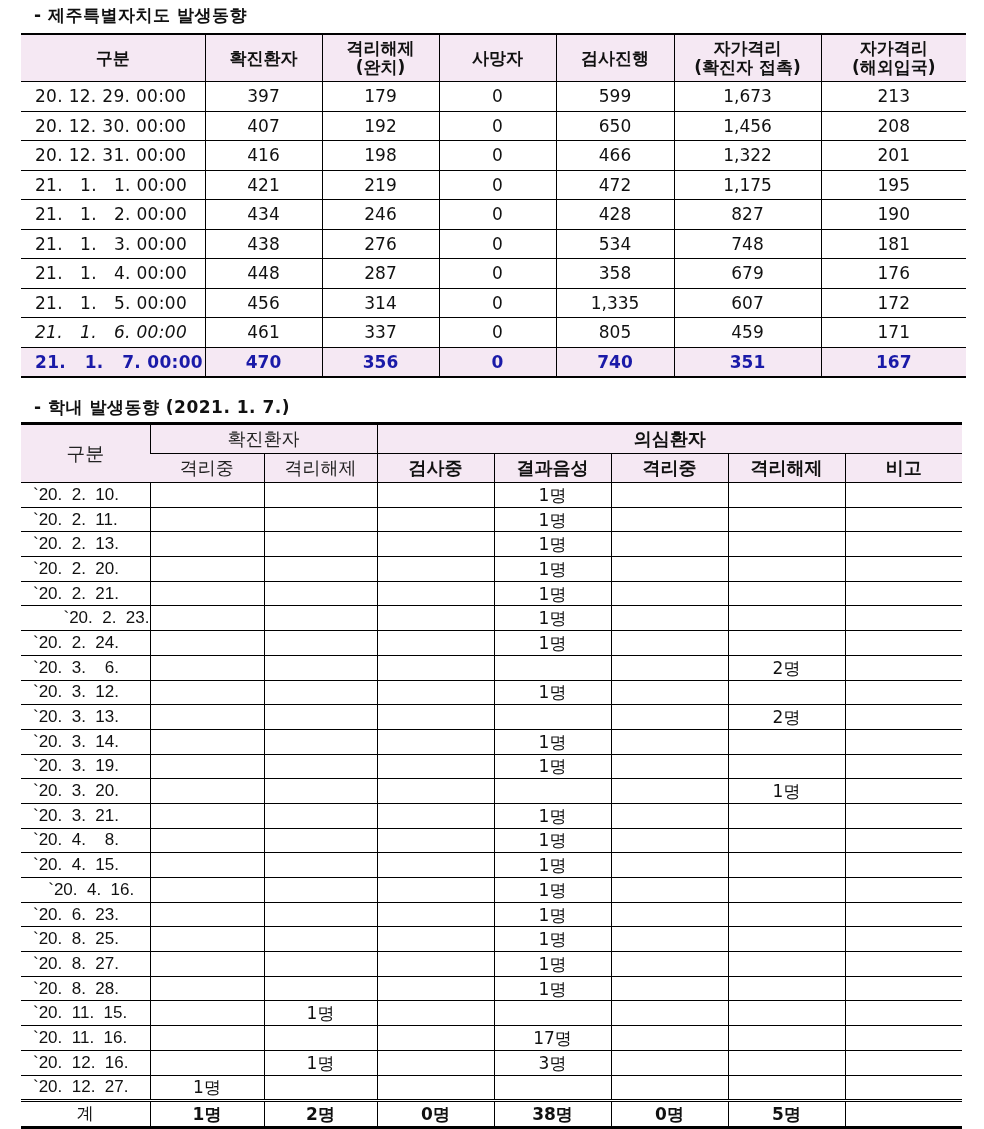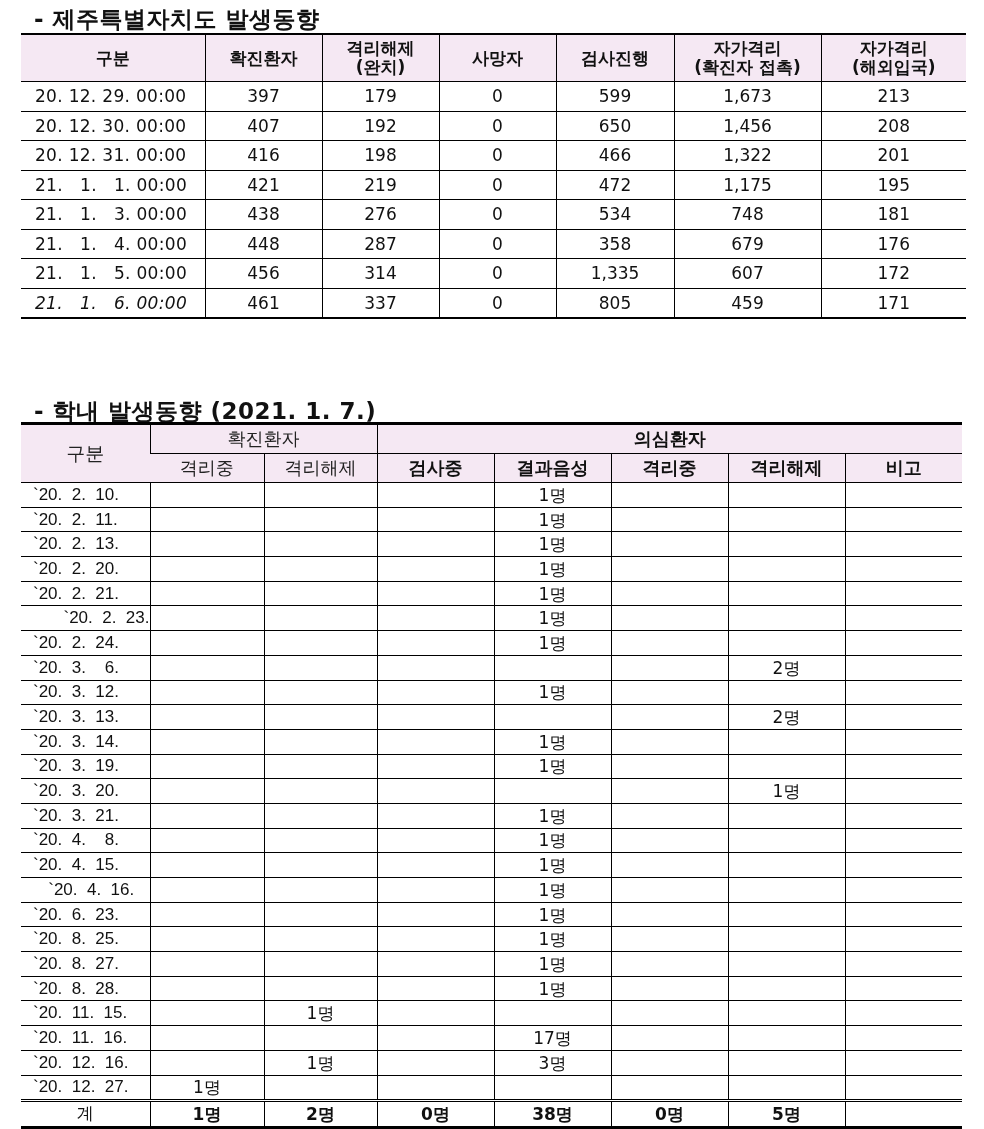--- a/index.html
+++ b/index.html
@@ -1,21 +1,21 @@
 <!DOCTYPE html>
 <html><head>
 <meta charset="utf-8">
 <style>
   html, body { margin: 0; padding: 0; background: #ffffff; }
   body {
     width: 984px; height: 1129px; position: relative; overflow: hidden;
     font-family: "DejaVu Sans", "Liberation Sans", sans-serif; color: #111;
   }
   .section-title {
-    position: absolute; left: 34px; font-size: 23px; font-weight: bold; color: #111;
+    position: absolute; left: 34px; font-size: 17px; font-weight: bold; color: #111;
     letter-spacing: 0.5px;
   }
   #title1 { top: 4px; }
   #title2 { top: 396px; }
   table { border-collapse: collapse; position: absolute; table-layout: fixed; }
   td, th { padding: 0; text-align: center; vertical-align: middle; overflow: hidden; white-space: nowrap; }
 
   
   #t1 { left: 21px; top: 33px; width: 945px; border-top: 2px solid #000; border-bottom: 2px solid #000; }
   #t1 th {
@@ -103,20 +103,29 @@
       <tr>
         <td class="date" style="white-space: pre;">21.   1.   1. 00:00</td>
         <td>421</td>
         <td>219</td>
         <td>0</td>
         <td>472</td>
         <td>1,175</td>
         <td>195</td>
       </tr>
       <tr>
+        <td class="date" style="white-space: pre;">21.   1.   2. 00:00</td>
+        <td>434</td>
+        <td>246</td>
+        <td>0</td>
+        <td>428</td>
+        <td>827</td>
+        <td>190</td>
+      </tr>
+      <tr>
         <td class="date" style="white-space: pre;">21.   1.   3. 00:00</td>
         <td>438</td>
         <td>276</td>
         <td>0</td>
         <td>534</td>
         <td>748</td>
         <td>181</td>
       </tr>
       <tr>
         <td class="date" style="white-space: pre;">21.   1.   4. 00:00</td>
@@ -137,20 +146,29 @@
         <td>172</td>
       </tr>
       <tr>
         <td class="date" style="white-space: pre; font-style: italic;">21.   1.   6. 00:00</td>
         <td>461</td>
         <td>337</td>
         <td>0</td>
         <td>805</td>
         <td>459</td>
         <td>171</td>
+      </tr>
+      <tr class="highlight">
+        <td class="date" style="white-space: pre;">21.   1.   7. 00:00</td>
+        <td>470</td>
+        <td>356</td>
+        <td>0</td>
+        <td>740</td>
+        <td>351</td>
+        <td>167</td>
       </tr>
     </tbody>
 </table>
 
 <div class="section-title" id="title2">- 학내  발생동향  (2021.  1.  7.)</div>
 
 <table id="t2">
   <colgroup>
     <col style="width:129px">
       <col style="width:114px">

